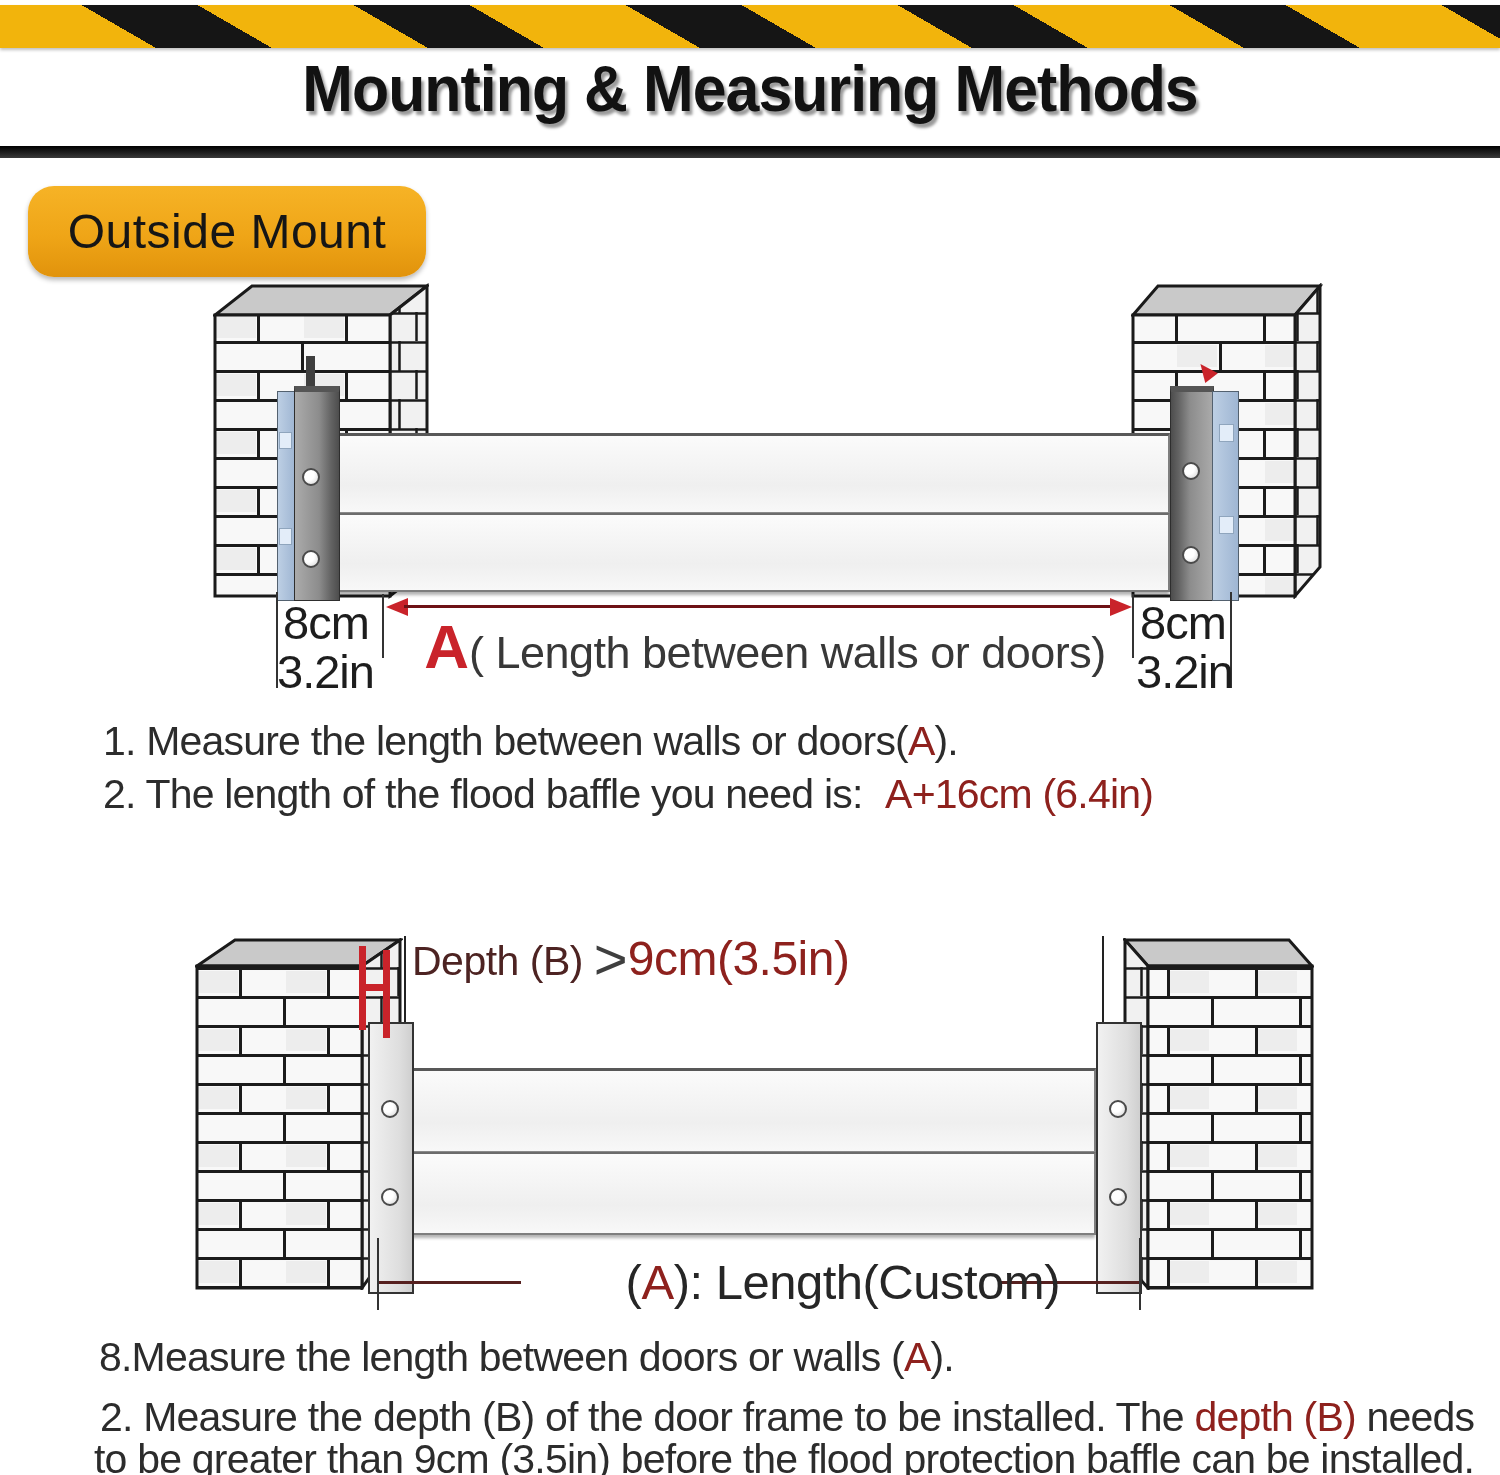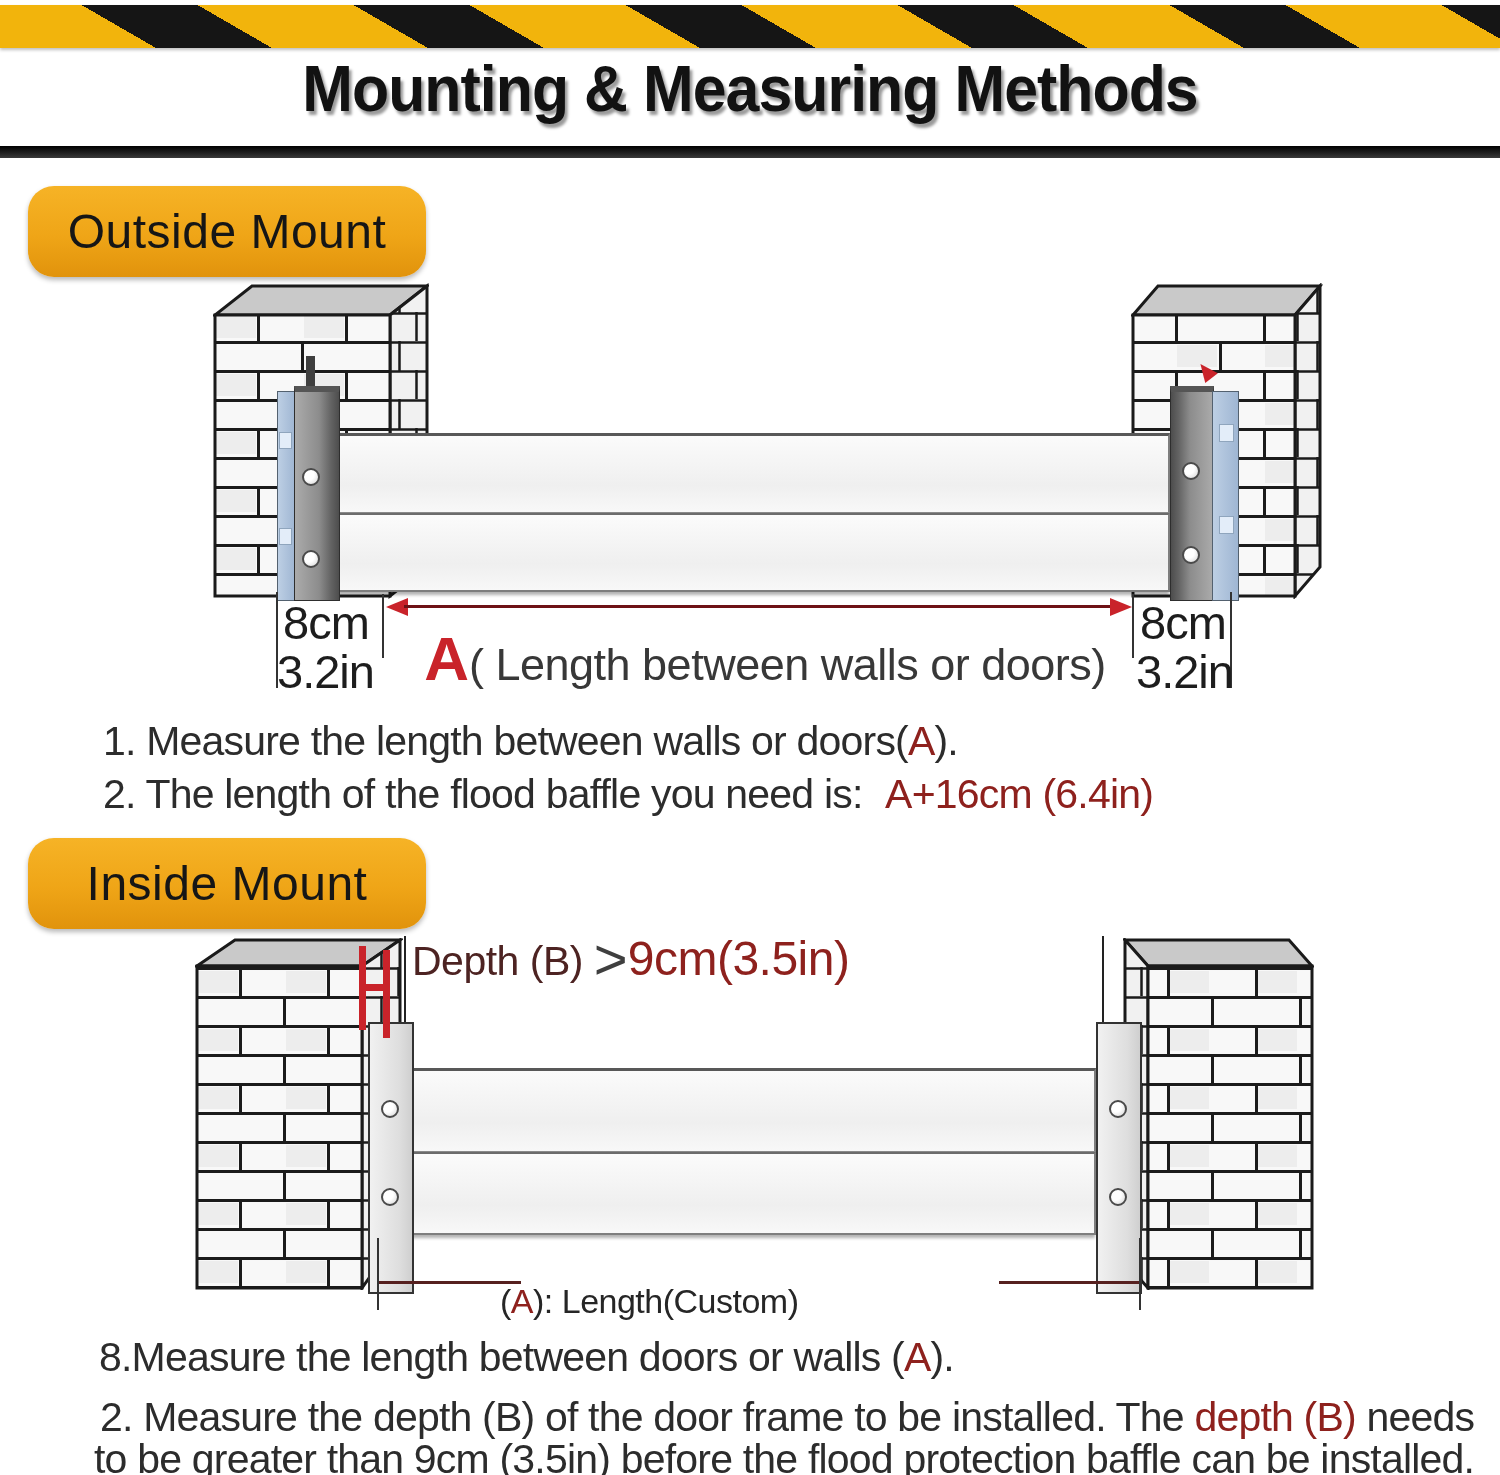--- a/index.html
+++ b/index.html
@@ -53,24 +53,24 @@
   .red-line{position:absolute;height:3px;background:var(--red-line,#6e1115);}
   .arrowhead{position:absolute;width:0;height:0;border-style:solid;}
   .arrowhead.left{border-width:9px 22px 9px 0;border-color:transparent var(--red-bright,#c9232a) transparent transparent;}
   .arrowhead.right{border-width:9px 0 9px 22px;border-color:transparent transparent transparent var(--red-bright,#c9232a);}
   .corner-arrow{position:absolute;width:0;height:0;border-style:solid;
     border-width:0 8px 18px 8px;border-color:transparent transparent var(--red-bright,#c9232a) transparent;
     transform:rotate(-38deg);}
   .red-bar{position:absolute;background:var(--red-bright,#cc1a1a);}
 
   .mtext{position:absolute;font-size:47px;color:#1d1d1d;letter-spacing:-1px;line-height:1;white-space:nowrap;}
-  .dim-label{position:absolute;text-align:center;white-space:nowrap;line-height:1;margin-top:12px;}
+  .dim-label{position:absolute;text-align:center;white-space:nowrap;line-height:1;}
   .dim-label .bigA{font-size:62px;font-weight:700;color:var(--red-bright,#c9232a);}
   .dim-label .rest{font-size:45px;color:#383838;letter-spacing:-0.5px;}
-  .dim2-label{position:absolute;text-align:left;white-space:nowrap;line-height:1;font-size:34px;color:#262626;letter-spacing:-0.5px;margin-top:26px;}
+  .dim2-label{position:absolute;text-align:right;white-space:nowrap;line-height:1;font-size:49px;color:#262626;letter-spacing:-0.5px;}
   .dim2-label .a-red{color:var(--maroon-text,#8e211d);}
 
   .depth-label{position:absolute;white-space:nowrap;line-height:1;}
   .depth-label .dname{font-size:41px;color:var(--depth-maroon,#4d2322);letter-spacing:-0.5px;}
   .depth-label .dgt{font-size:58px;color:#3f3f3f;position:relative;top:4px;}
   .depth-label .dval{font-size:48px;color:var(--maroon-text,#8e211d);letter-spacing:-0.5px;}
 
   
   .step{position:absolute;font-size:41px;letter-spacing:-0.8px;color:#2c2c2c;white-space:nowrap;line-height:1.15;}
 </style>
@@ -153,21 +153,20 @@
   <div class="mtext" style="left:1140px;top:599px">8cm</div>
   <div class="mtext" style="left:1136px;top:648px">3.2in</div>
 
   <div class="dim-label" style="left:400px;top:616px;width:730px">
     <span class="bigA">A</span><span class="rest">( Length between walls or doors)</span>
   </div>
 
   <div class="step" style="left:103px;top:718px"><span>1. Measure the length between walls or doors(</span><span style="color: var(--maroon-text);">A</span><span>).</span></div>
   <div class="step" style="left:103px;top:771px"><span>2. The length of the flood baffle you need is: </span><span style="color: var(--maroon-text); margin-left: 12px;">A+16cm (6.4in)</span></div>
 
-  <div class="badge badge-inside">Inside Mount</div>
 
   <svg class="abs" style="left:195px;top:938px" width="208" height="352" viewBox="0 0 208 352">
     <defs>
       <pattern id="bkC" width="88" height="58" patternUnits="userSpaceOnUse">
         <rect width="88" height="58" fill="#f8f8f8"></rect>
         <rect x="3" y="33" width="40" height="22" fill="#ededed"></rect>
         <path d="M0 1.5H88 M0 30.5H88 M1.5 0V30 M45.5 29V58" stroke="#1b1b1b" stroke-width="3" fill="none"></path>
       </pattern>
       <pattern id="bkCs" width="37" height="58" patternUnits="userSpaceOnUse">
         <rect width="37" height="58" fill="#f1f1f1"></rect>

